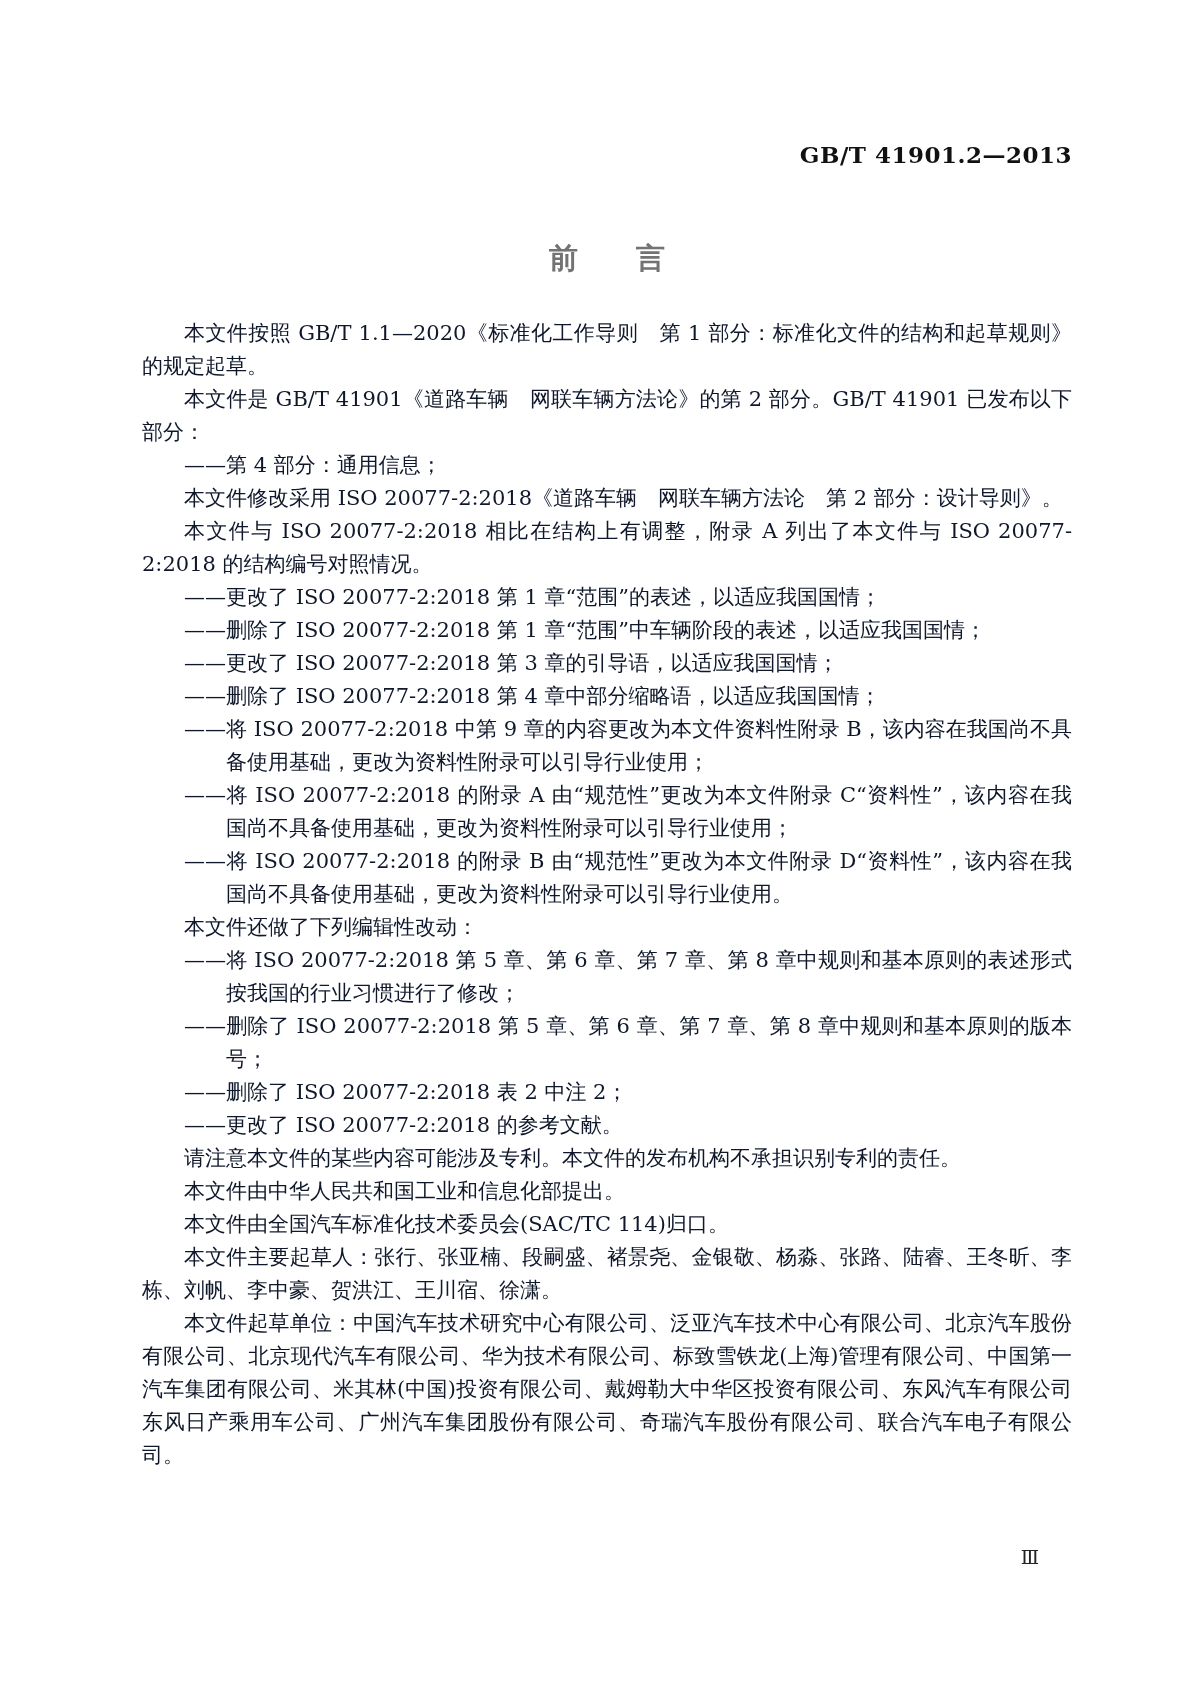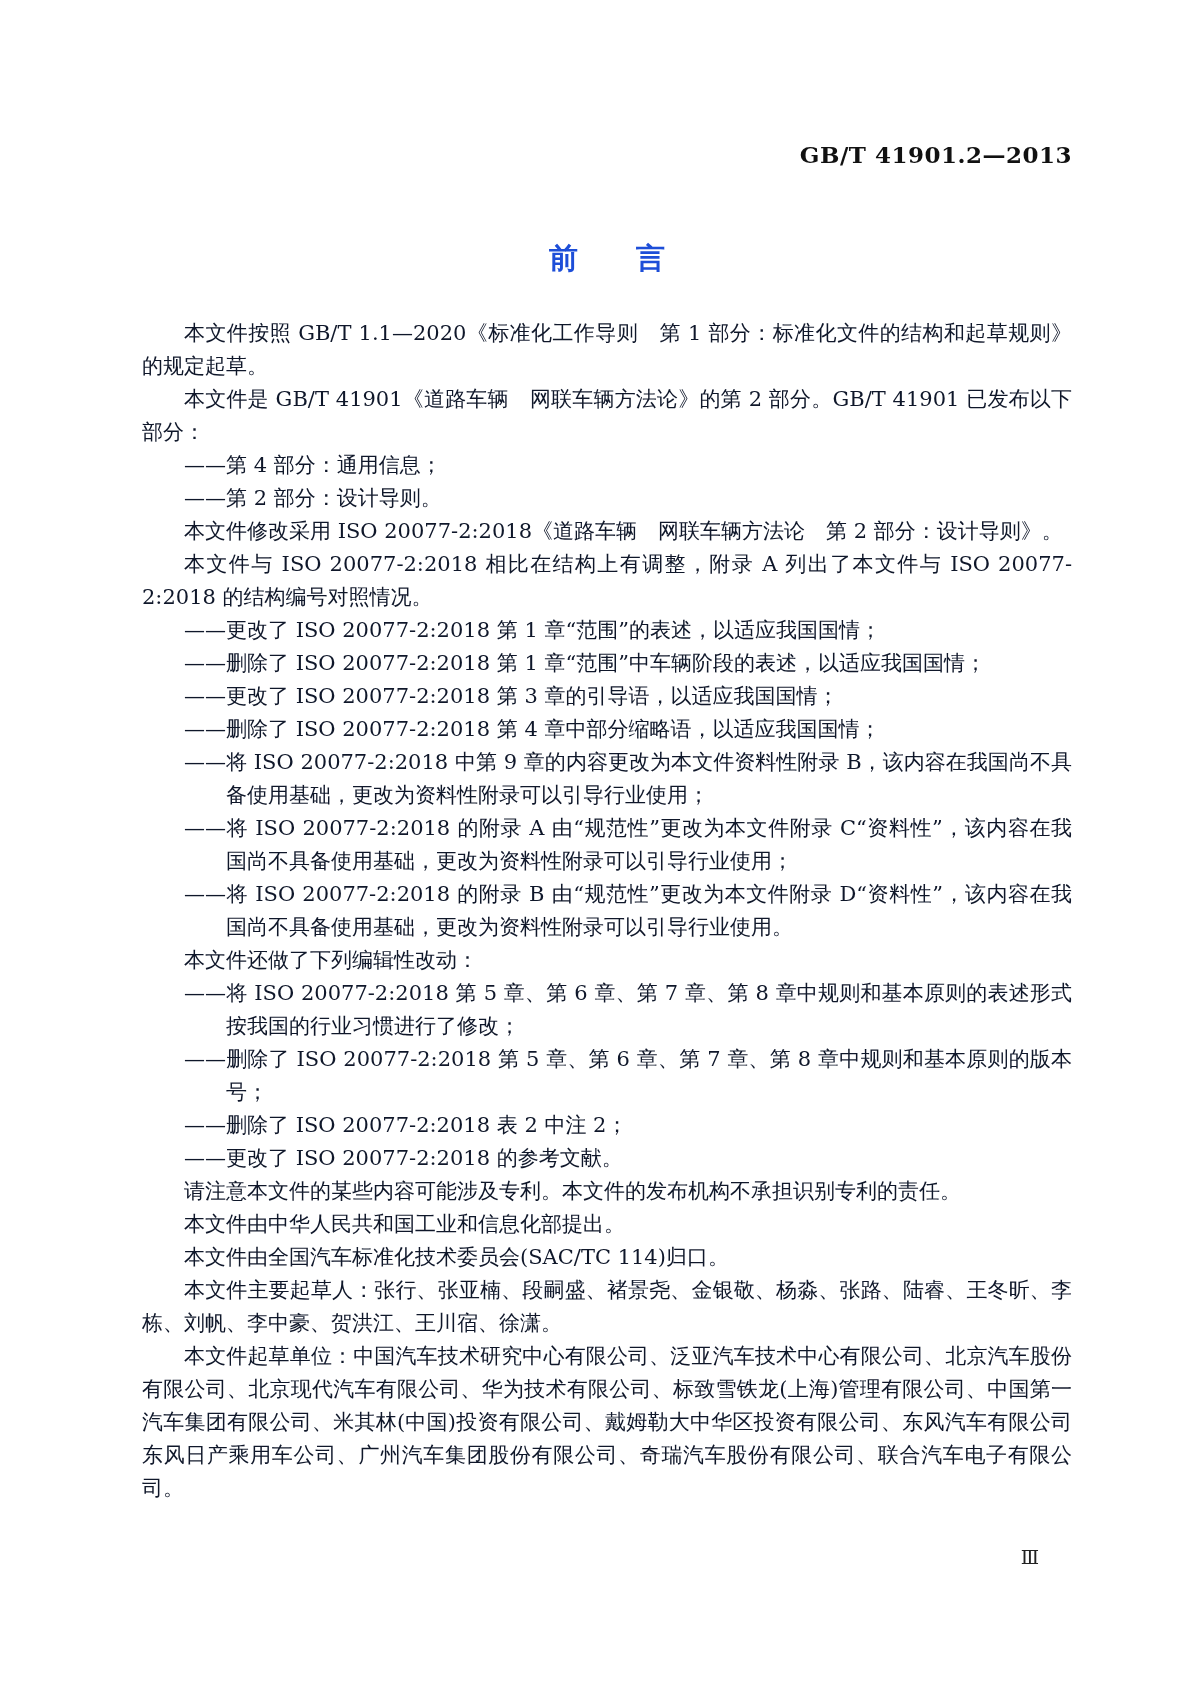--- a/index.html
+++ b/index.html
@@ -31,21 +31,21 @@
     letter-spacing: 0.5px;
     color: #111;
   }
   .fw-title {
     margin: 77px 0 0 0;
     text-align: center;
     font-family: "DejaVu Sans", "Liberation Sans", sans-serif;
     font-weight: bold;
     font-size: 29px;
     line-height: 31px;
-    color: #1d4ed8;
+    color: #737373;
   }
   .fw-body {
     margin-top: 43px;
     font-size: 21px;
     line-height: 33px;
     text-align: justify;
     color: #0f172a;
   }
   .fw-body p {
     margin: 0;
@@ -72,21 +72,20 @@
 <body>
 
 <div class="page">
   <div class="content">
     <div class="std-number">GB/T 41901.2—2013</div>
     <h1 class="fw-title">前　　言</h1>
     <div class="fw-body" id="fw-body">
         <p class="para">本文件按照 GB/T 1.1—2020《标准化工作导则　第 1 部分：标准化文件的结构和起草规则》的规定起草。</p>
         <p class="para">本文件是 GB/T 41901《道路车辆　网联车辆方法论》的第 2 部分。GB/T 41901 已发布以下部分：</p>
         <p class="dash">——第 4 部分：通用信息；</p>
-        <p class="dash">——第 2 部分：设计导则。</p>
         <p class="para">本文件修改采用 ISO 20077-2:2018《道路车辆　网联车辆方法论　第 2 部分：设计导则》。</p>
         <p class="para">本文件与 ISO 20077-2:2018 相比在结构上有调整，附录 A 列出了本文件与 ISO 20077-2:2018 的结构编号对照情况。</p>
         <p class="dash">——更改了 ISO 20077-2:2018 第 1 章“范围”的表述，以适应我国国情；</p>
         <p class="dash">——删除了 ISO 20077-2:2018 第 1 章“范围”中车辆阶段的表述，以适应我国国情；</p>
         <p class="dash">——更改了 ISO 20077-2:2018 第 3 章的引导语，以适应我国国情；</p>
         <p class="dash">——删除了 ISO 20077-2:2018 第 4 章中部分缩略语，以适应我国国情；</p>
         <p class="dash">——将 ISO 20077-2:2018 中第 9 章的内容更改为本文件资料性附录 B，该内容在我国尚不具备使用基础，更改为资料性附录可以引导行业使用；</p>
         <p class="dash">——将 ISO 20077-2:2018 的附录 A 由“规范性”更改为本文件附录 C“资料性”，该内容在我国尚不具备使用基础，更改为资料性附录可以引导行业使用；</p>
         <p class="dash">——将 ISO 20077-2:2018 的附录 B 由“规范性”更改为本文件附录 D“资料性”，该内容在我国尚不具备使用基础，更改为资料性附录可以引导行业使用。</p>
         <p class="para">本文件还做了下列编辑性改动：</p>

